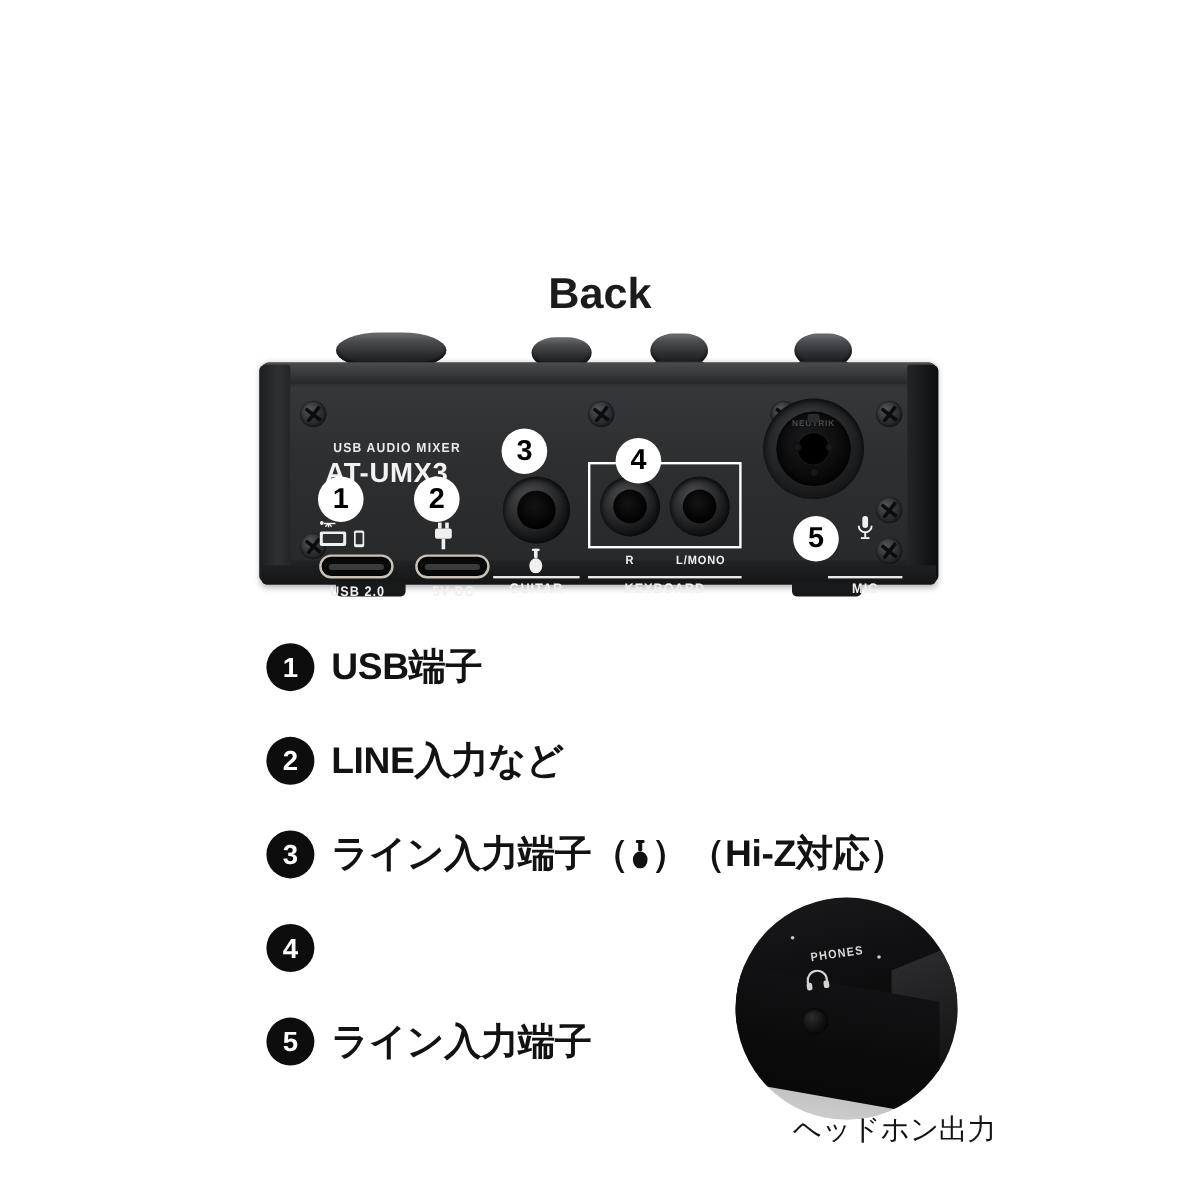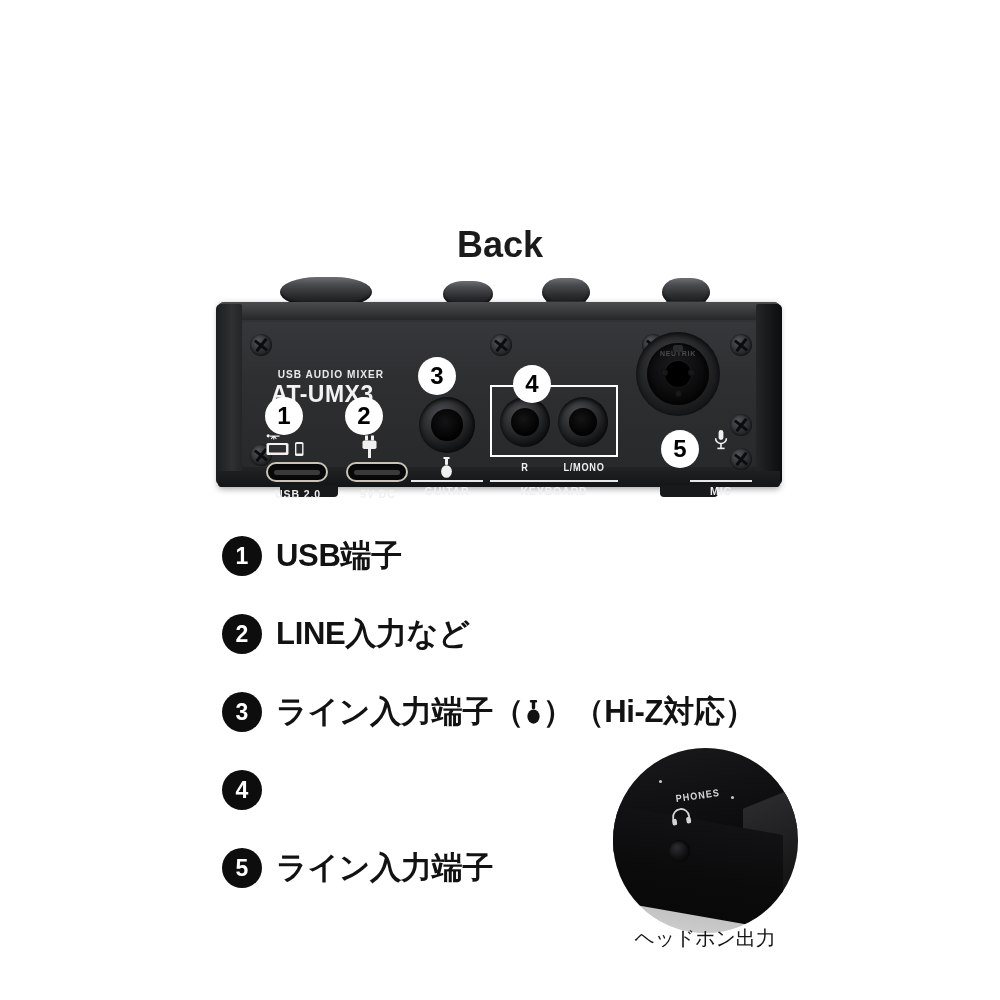--- a/index.html
+++ b/index.html
@@ -257,22 +257,22 @@
     transform: rotate(-8deg) scaleX(.9);
   }
   .phones-icon { position:absolute; left: 58px; top: 60px; transform: rotate(-8deg); }
   .phones-jack {
     position:absolute; left: 55px; top: 92px; width: 22px; height: 22px; border-radius:50%;
     background: radial-gradient(circle at 40% 34%, #2e2e30 0%, #131315 48%, #000 100%);
     box-shadow: inset 0 1px 3px #000;
   }
   .inset-dot { position:absolute; width:3px; height:3px; border-radius:50%; background:#c8c8c8; }
   .inset-caption {
-    position:absolute; left: 580px; top: 925px; width: 250px; text-align:center;
-    font-size: 20px; font-weight:500; color:#141414; letter-spacing:-0.2px;
+    position:absolute; left: 580px; top: 925px; width: 250px; text-align:right;
+    font-size: 24px; font-weight:500; color:#141414; letter-spacing:-0.2px;
   }
 </style>
 </head>
 <body>
 
 <div id="page">
 
 
   <div class="back-label">Back</div>
 

